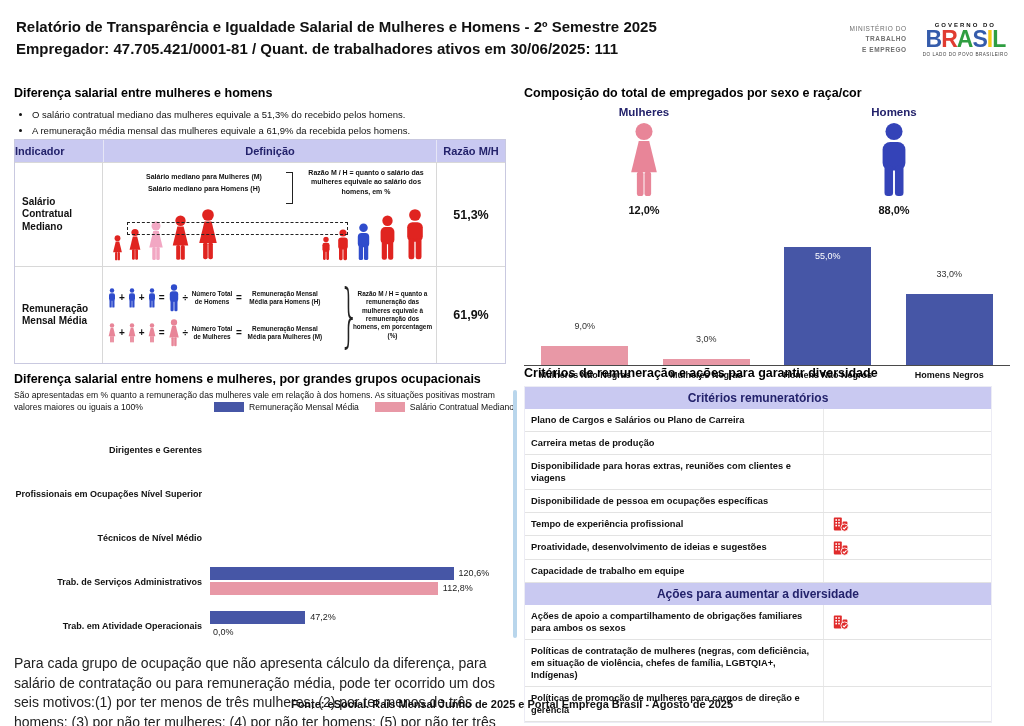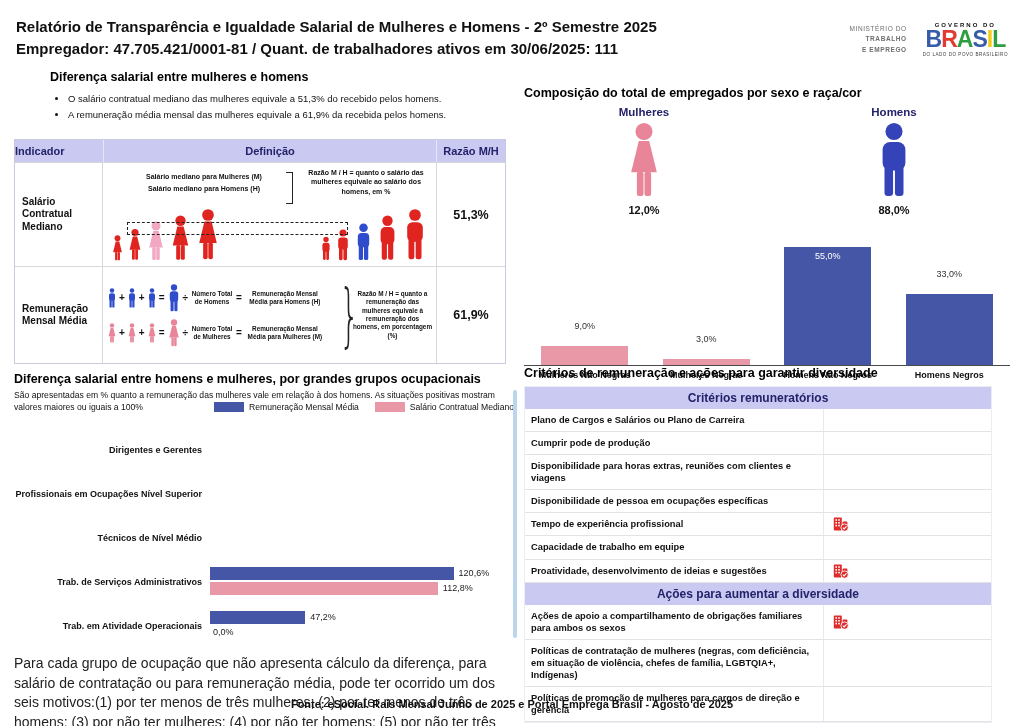--- a/index.html
+++ b/index.html
@@ -15,21 +15,21 @@
   .gov { text-align:center; }
   .gov-top { font-size:6px; font-weight:bold; letter-spacing:2px; color:#111; }
   .gov-brand { font-size:23px; font-weight:800; letter-spacing:-1px; line-height:1; }
   .gov-brand .c0{color:#355cab}.gov-brand .c1{color:#e03c31}.gov-brand .c2{color:#2f9e41}
   .gov-brand .c3{color:#355cab}.gov-brand .c4{color:#f6c915}.gov-brand .c5{color:#2f9e41}
   .gov-tag { font-size:4.6px; letter-spacing:.5px; color:#444; margin-top:1px; }
 
   .sec-title { font-size:12.5px; font-weight:bold; color:#000; }
 
   
-  #sec-paygap { position:absolute; left:14px; top:70px; width:496px;margin-left:36px; }
+  #sec-paygap { position:absolute; left:14px; top:86px; width:496px; }
   #sec-paygap ul { margin:7px 0 0 18px; }
   #sec-paygap li { font-size:9.5px; line-height:1.65; }
 
   .ind-table { position:absolute; left:14px; top:139px; width:492px; border:1px solid #c9c9e0; }
   .ind-head { display:flex; background:var(--lav); }
   .ind-head > div { font-size:11px; font-weight:bold; color:var(--navy); padding:5px 0; }
   .ih1 { width:88px; padding-left:8px; }
   .ih2 { width:334px; text-align:center; border-left:1px solid #e6e6f6; border-right:1px solid #e6e6f6; }
   .ih3 { flex:1; text-align:center; }
   .ind-row { display:flex; border-top:1px solid #d8d8d8; }
@@ -360,21 +360,21 @@
   <div id="sec-crit">
     <div class="sec-title">Critérios de remuneração e ações para garantir diversidade</div>
     <div class="crit-table">
       <div class="crit-header">Critérios remuneratórios</div>
 
       <div class="crit-row">
         <div class="crit-label">Plano de Cargos e Salários ou Plano de Carreira</div>
         <div class="crit-cell"></div>
       </div>
       <div class="crit-row">
-        <div class="crit-label">Cumprir pode de produção</div>
+        <div class="crit-label">Carreira metas de produção</div>
         <div class="crit-cell"></div>
       </div>
       <div class="crit-row">
         <div class="crit-label">Disponibilidade para horas extras, reuniões com clientes e viagens</div>
         <div class="crit-cell"></div>
       </div>
       <div class="crit-row">
         <div class="crit-label">Disponibilidade de pessoa em ocupações específicas</div>
         <div class="crit-cell"></div>
       </div>
@@ -391,42 +391,42 @@
                 <rect x="6.5" y="7.5" width="2" height="2" fill="#fff"></rect>
                 <rect x="3" y="11" width="2" height="2" fill="#fff"></rect>
                 <rect x="6.5" y="11" width="2" height="2" fill="#fff"></rect>
                 <circle cx="14.5" cy="14.5" r="4.6" fill="var(--icon-red)" stroke="#fff" stroke-width="1.1"></circle>
                 <path d="M12.4 14.6 l1.5 1.5 l3-3.1" stroke="#fff" stroke-width="1.4" fill="none"></path>
               </svg>
             </span>
           </div>
       </div>
       <div class="crit-row">
-        <div class="crit-label">Capacidade de trabalho em equipe</div>
-        <div class="crit-cell"></div>
-      </div>
-      <div class="crit-row">
         <div class="crit-label">Proatividade, desenvolvimento de ideias e sugestões</div>
         <div class="crit-cell">
             <span class="crit-check">
               <svg viewBox="0 0 20 20" width="16" height="16">
                 <rect x="1" y="2" width="10" height="16" rx="1" fill="var(--icon-red)"></rect>
                 <rect x="12" y="7" width="6" height="11" rx="1" fill="var(--icon-red)"></rect>
                 <rect x="3" y="4" width="2" height="2" fill="#fff"></rect>
                 <rect x="6.5" y="4" width="2" height="2" fill="#fff"></rect>
                 <rect x="3" y="7.5" width="2" height="2" fill="#fff"></rect>
                 <rect x="6.5" y="7.5" width="2" height="2" fill="#fff"></rect>
                 <rect x="3" y="11" width="2" height="2" fill="#fff"></rect>
                 <rect x="6.5" y="11" width="2" height="2" fill="#fff"></rect>
                 <circle cx="14.5" cy="14.5" r="4.6" fill="var(--icon-red)" stroke="#fff" stroke-width="1.1"></circle>
                 <path d="M12.4 14.6 l1.5 1.5 l3-3.1" stroke="#fff" stroke-width="1.4" fill="none"></path>
               </svg>
             </span>
           </div>
       </div>
+      <div class="crit-row">
+        <div class="crit-label">Capacidade de trabalho em equipe</div>
+        <div class="crit-cell"></div>
+      </div>
 
       <div class="crit-header">Ações para aumentar a diversidade</div>
 
       <div class="crit-row">
         <div class="crit-label">Ações de apoio a compartilhamento de obrigações familiares para ambos os sexos</div>
         <div class="crit-cell">
             <span class="crit-check">
               <svg viewBox="0 0 20 20" width="16" height="16">
                 <rect x="1" y="2" width="10" height="16" rx="1" fill="var(--icon-red)"></rect>
                 <rect x="12" y="7" width="6" height="11" rx="1" fill="var(--icon-red)"></rect>

